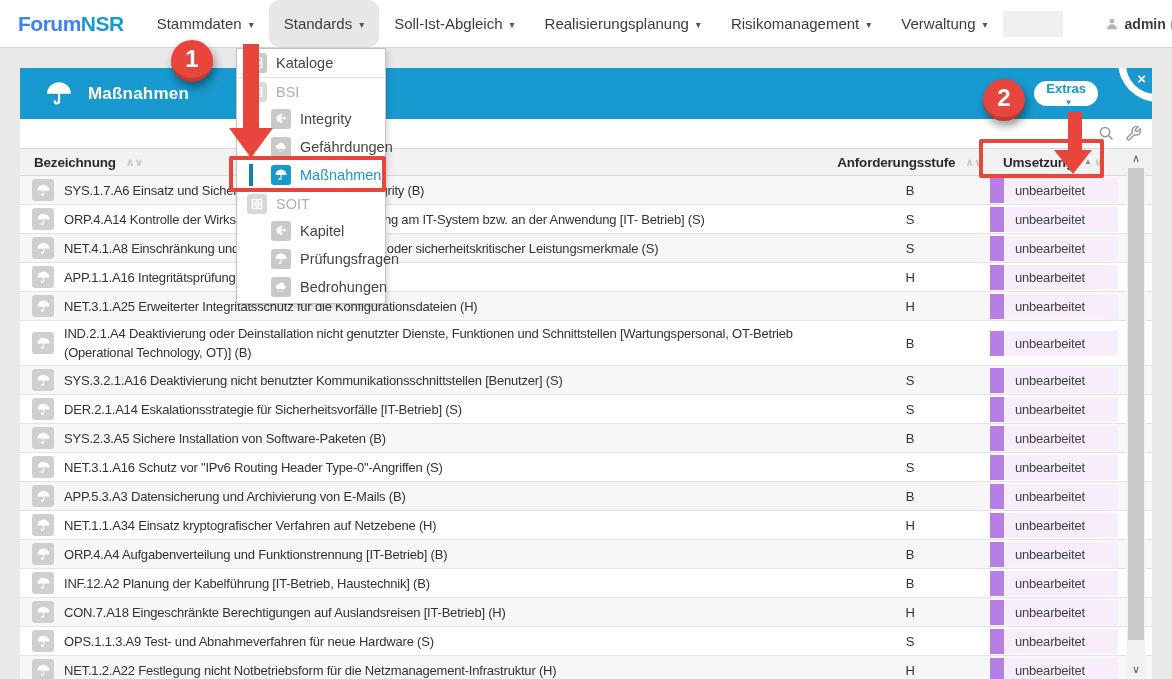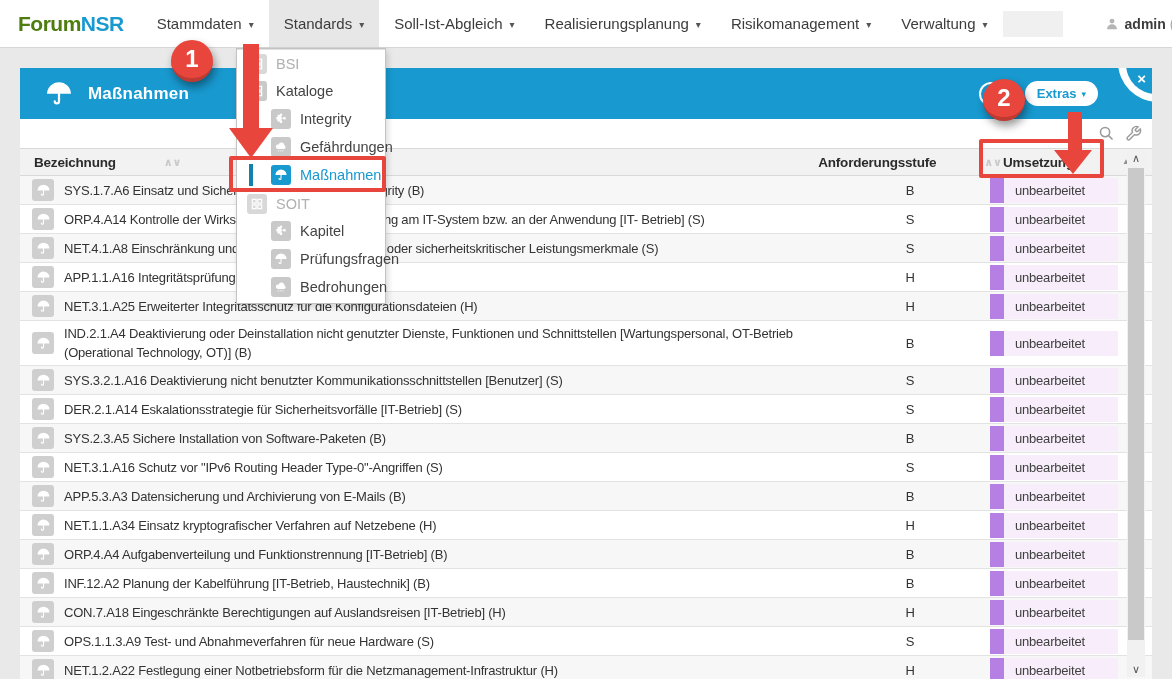--- a/index.html
+++ b/index.html
@@ -4,58 +4,58 @@
 <style>
   * { margin:0; padding:0; box-sizing:border-box; }
   html,body { background:#e9e9e9; }
   body { font-family:"Liberation Sans","DejaVu Sans",sans-serif; }
   .screen { position:relative; width:1172px; height:679px; overflow:hidden; background:#e9e9e9; }
 
   
   .top-header { position:absolute; left:0; top:0; width:1172px; height:48px; background:#fff;
                 border-bottom:1px solid #d7d7d7; display:flex; align-items:stretch; z-index:5; }
   .logo { display:flex; align-items:center; padding:0 18px 0 18px; font-size:21px; font-weight:bold; letter-spacing:-0.5px; }
-  .logo .l1 { color:#4d7c0f; }
+  .logo .l1 { color:#3b82f6; }
   .logo .l2 { color:#1899cf; }
   .main-nav { display:flex; align-items:stretch; }
   .nav-item { display:flex; align-items:center; padding:0 15px; font-size:15px; color:#3c3c3c; cursor:pointer; white-space:nowrap; }
-  .nav-item.active { background:#e7e7e7; }
+  .nav-item.active { background:#e7e7e7;border-radius:10px; }
   .nav-caret { font-size:10px; color:#555; margin-left:7px; margin-top:2px; }
   .header-right { margin-left:auto; display:flex; align-items:center; }
   .gray-box { width:60px; height:26px; background:#f0f0f0; margin-right:42px; }
   .user { display:flex; align-items:center; font-size:14px; cursor:pointer; }
   .user svg { width:14px; height:14px; margin-right:6px; }
   .user-name { color:#3c3c3c; font-weight:bold; margin-right:4px; }
   .user-role { color:#a9a9a9; }
 
   
   .panel { position:absolute; left:20px; top:68px; width:1132px; height:611px; background:#fff; z-index:1; }
   .blue-bar { position:absolute; left:0; top:0; width:1132px; height:51px; background:#1899cf; display:flex; align-items:center; }
   .bar-icon { margin-left:24px; display:flex; }
   .bar-icon svg { width:30px; height:30px; }
   .bar-title { color:#fff; font-size:17px; font-weight:bold; margin-left:14px; letter-spacing:0.2px; }
   .bar-right { position:absolute; right:54px; top:0; height:51px; display:flex; align-items:center; }
   .help-btn { width:24px; height:24px; border:2px solid #fff; border-radius:50%; color:#fff; font-weight:bold;
               font-size:14px; display:flex; align-items:center; justify-content:center; cursor:pointer; }
   .extras-btn { margin-left:22px; height:25px; background:#fff; border-radius:13px; color:#1899cf; font-weight:bold;
-                font-size:13px; display:flex; align-items:center; padding:0 12px; cursor:pointer; }
+                font-size:13px; display:flex; align-items:center; padding:0 12px; cursor:pointer;flex-direction:column; }
   .extras-btn .caret { font-size:9px; margin-left:5px; margin-top:1px; }
   .corner-wrap { position:absolute; right:0; top:0; width:40px; height:40px; overflow:hidden; }
   .corner-white { position:absolute; right:-6px; top:-6px; width:40px; height:40px; background:#fff; border-radius:0 0 0 100%; }
   .corner-blue  { position:absolute; right:-4px; top:-4px; width:30px; height:30px; background:#1899cf; border-radius:0 0 0 100%; }
   .corner-x { position:absolute; right:6px; top:2px; color:#fff; font-size:15px; font-weight:bold; cursor:pointer; }
 
   .toolbar { position:absolute; left:0; top:51px; width:1132px; height:29px; background:#fff;
              display:flex; align-items:center; justify-content:flex-end; padding-right:10px; }
   .toolbar svg { width:17px; height:17px; color:#9a9a9a; margin-left:10px; cursor:pointer; }
 
   
   .table-wrap { position:absolute; left:0; top:80px; width:1132px; bottom:0; overflow:hidden; font-size:13px; letter-spacing:-0.2px; }
   .thead { display:flex; height:28px; background:#f2f2f2; border-top:1px solid #d9d9d9; border-bottom:1px solid #d9d9d9; align-items:center; font-weight:bold; color:#2b2b2b; font-size:13.5px; }
-  .th { display:flex; align-items:center;gap:38px; }
+  .th { display:flex; align-items:center; }
   .th-name  { width:810px; padding-left:14px; }
   .th-stufe { width:160px; justify-content:center; }
   .th-ums   { width:130px; padding-left:13px; }
   .sorts { margin-left:10px; display:flex; align-items:center; }
   .sorts span { line-height:1; }
   .s-dim { color:#c9c9c9; font-size:11px; }
   .s-asc { color:#8f8f8f; font-size:8px; margin-right:2px; }
   .tbody .row { display:flex; min-height:29px; border-bottom:1px solid #e3e3e3; align-items:center; background:#fff; }
   .tbody .row:nth-child(odd) { background:#f7f7f7; }
   .cell-name { width:810px; display:flex; align-items:center; padding:3px 30px 3px 12px; color:#333; line-height:19px; }
@@ -456,63 +456,63 @@
             </div>
           </div>
           <div class="row">
             <div class="cell-name">
               <span class="row-ico">
                 <svg viewBox="0 0 24 24">
                   <path fill="#fff" d="M12 2.6a9.6 9.6 0 0 0-9.6 9.2h19.2A9.6 9.6 0 0 0 12 2.6z"></path>
                   <path d="M12 11.8v6a1.7 1.7 0 0 1-3.4 0" fill="none" stroke="#fff" stroke-width="1.8" stroke-linecap="round"></path>
                 </svg>
               </span>
-              <span>NET.1.2.A22 Festlegung einer Notbetriebsform für die Netzmanagement-Infrastruktur (H)</span>
+              <span>NET.1.2.A22 Festlegung nicht Notbetriebsform für die Netzmanagement-Infrastruktur (H)</span>
             </div>
             <div class="cell-stufe">H</div>
             <div class="cell-ums">
               <span class="badge">unbearbeitet</span>
             </div>
           </div>
         </div>
     </div>
   </section>
 
   <div class="vscroll">
     <div class="vs-up">∧</div>
     <div class="vs-thumb"></div>
     <div class="vs-down">∨</div>
   </div>
 
   <div class="dropdown" id="dropdown">
-      <div class="menu-item lvl0 group">
+      <div class="menu-item lvl0">
         <span class="menu-ico">
           <svg viewBox="0 0 24 24">
             <g fill="none" stroke="#fff" stroke-width="2">
               <rect x="4" y="4" width="6.5" height="6.5"></rect>
               <rect x="13.5" y="4" width="6.5" height="6.5"></rect>
               <rect x="4" y="13.5" width="6.5" height="6.5"></rect>
               <rect x="13.5" y="13.5" width="6.5" height="6.5"></rect>
             </g>
           </svg>
         </span>
-        <span>BSI</span>
-      </div>
-      <div class="menu-item lvl0">
+        <span>Kataloge</span>
+      </div>
+      <div class="menu-item lvl0 group">
         <span class="menu-ico">
           <svg viewBox="0 0 24 24">
             <g fill="none" stroke="#fff" stroke-width="2">
               <rect x="4" y="4" width="6.5" height="6.5"></rect>
               <rect x="13.5" y="4" width="6.5" height="6.5"></rect>
               <rect x="4" y="13.5" width="6.5" height="6.5"></rect>
               <rect x="13.5" y="13.5" width="6.5" height="6.5"></rect>
             </g>
           </svg>
         </span>
-        <span>Kataloge</span>
+        <span>BSI</span>
       </div>
       <div class="menu-item lvl1">
         <span class="menu-ico">
           <svg viewBox="0 0 24 24">
             <path fill="#fff" d="M10 3h4v3.1a2.1 2.1 0 1 0 2.6 2.6H20v4h-3.4a2.1 2.1 0 1 0-2.6 2.6V19h-4v-3.7a2.1 2.1 0 1 1-2.6-2.6H4v-4h3.4A2.1 2.1 0 1 1 10 6.1z"></path>
           </svg>
         </span>
         <span>Integrity</span>
       </div>
       <div class="menu-item lvl1">

